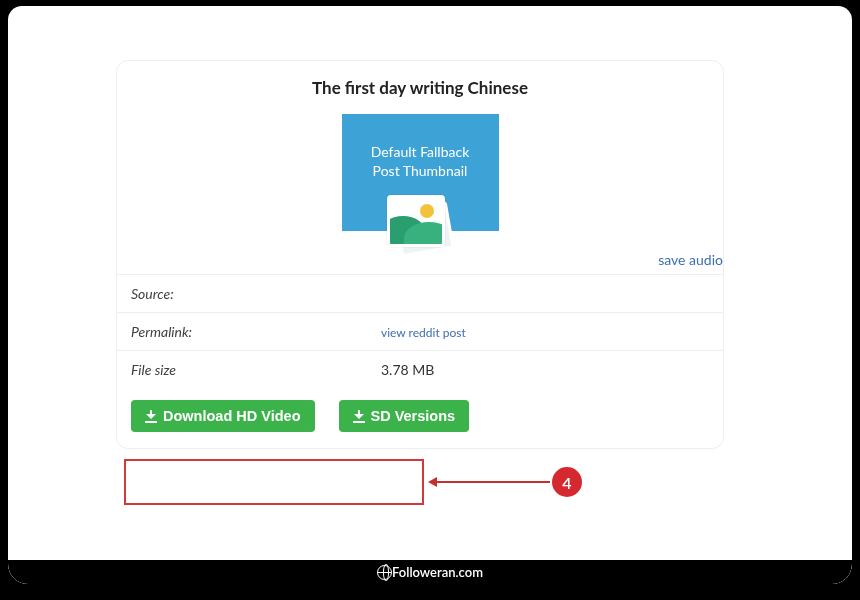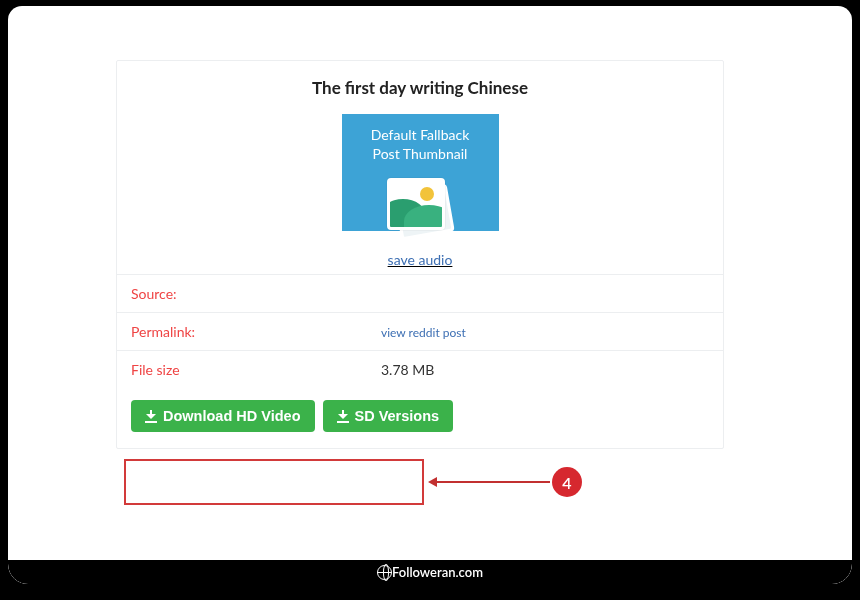--- a/index.html
+++ b/index.html
@@ -18,42 +18,42 @@
     border-radius: 14px 14px 20px 20px;
     overflow: hidden;
   }
   .card {
     position: absolute;
     top: 54px;
     left: 108px;
     width: 608px;
     background: #fff;
     border: 1px solid #eceef0;
-    border-radius: 2px;
+    border-radius: 12px;
   }
   .card-title {
     text-align: center;
     font-weight: 700;
     font-size: 17px;
     color: #222;
     padding: 16px 10px 12px;
   }
   .thumb-wrap {
     display: flex;
     justify-content: center;
     padding: 4px 0 10px;
   }
   .thumb {
     width: 157px;
     height: 117px;
     background: #3da3d6;
     display: flex;
     flex-direction: column;
     align-items: center;
-    padding-top: 12px;
+    padding-top: 29px;
   }
   .thumb-text {
     color: #fff;
     font-size: 14px;
     line-height: 1.35;
     text-align: center;
     margin-bottom: 10px;
   }
   .thumb-icon {
     width: 78px;
@@ -94,47 +94,46 @@
     border-radius: 50% 50% 0 0;
   }
   .thumb-icon .hill2 {
     position: absolute;
     bottom: -10px; right: -12px;
     width: 50px; height: 32px;
     background: #39b17f;
     border-radius: 50% 50% 0 0;
   }
   .save-audio-row {
-    text-align: center;
+    text-align: right;
     padding: 8px 0 6px;
-    text-decoration: underline;
   }
   .linklike {
     color: #3d6fb3;
     font-size: 14px;
     text-decoration: none;
     cursor: pointer;
   }
   .meta-table {
     border-top: 1px solid #eceef0;
   }
   .meta-row {
     display: flex;
     border-bottom: 1px solid #eceef0;
     padding: 10px 14px;
     font-size: 14px;
     color: #444;
   }
   .meta-row:last-child { border-bottom: none; }
-  .meta-label { width: 250px; color: #ef4444; }
+  .meta-label { width: 250px; color: #404040; font-style: italic; }
   .meta-value { flex: 1; color: #333; }
   .meta-value .linklike { font-size: 12px; }
   .btn-row {
     display: flex;
-    gap: 8px;
+    gap: 24px;
     padding: 12px 14px 16px;
     position: relative;
     align-items: flex-end;
   }
   .btn {
     background: #3bb24a;
     color: #fff;
     border: none;
     border-radius: 4px;
     padding: 8px 14px;

